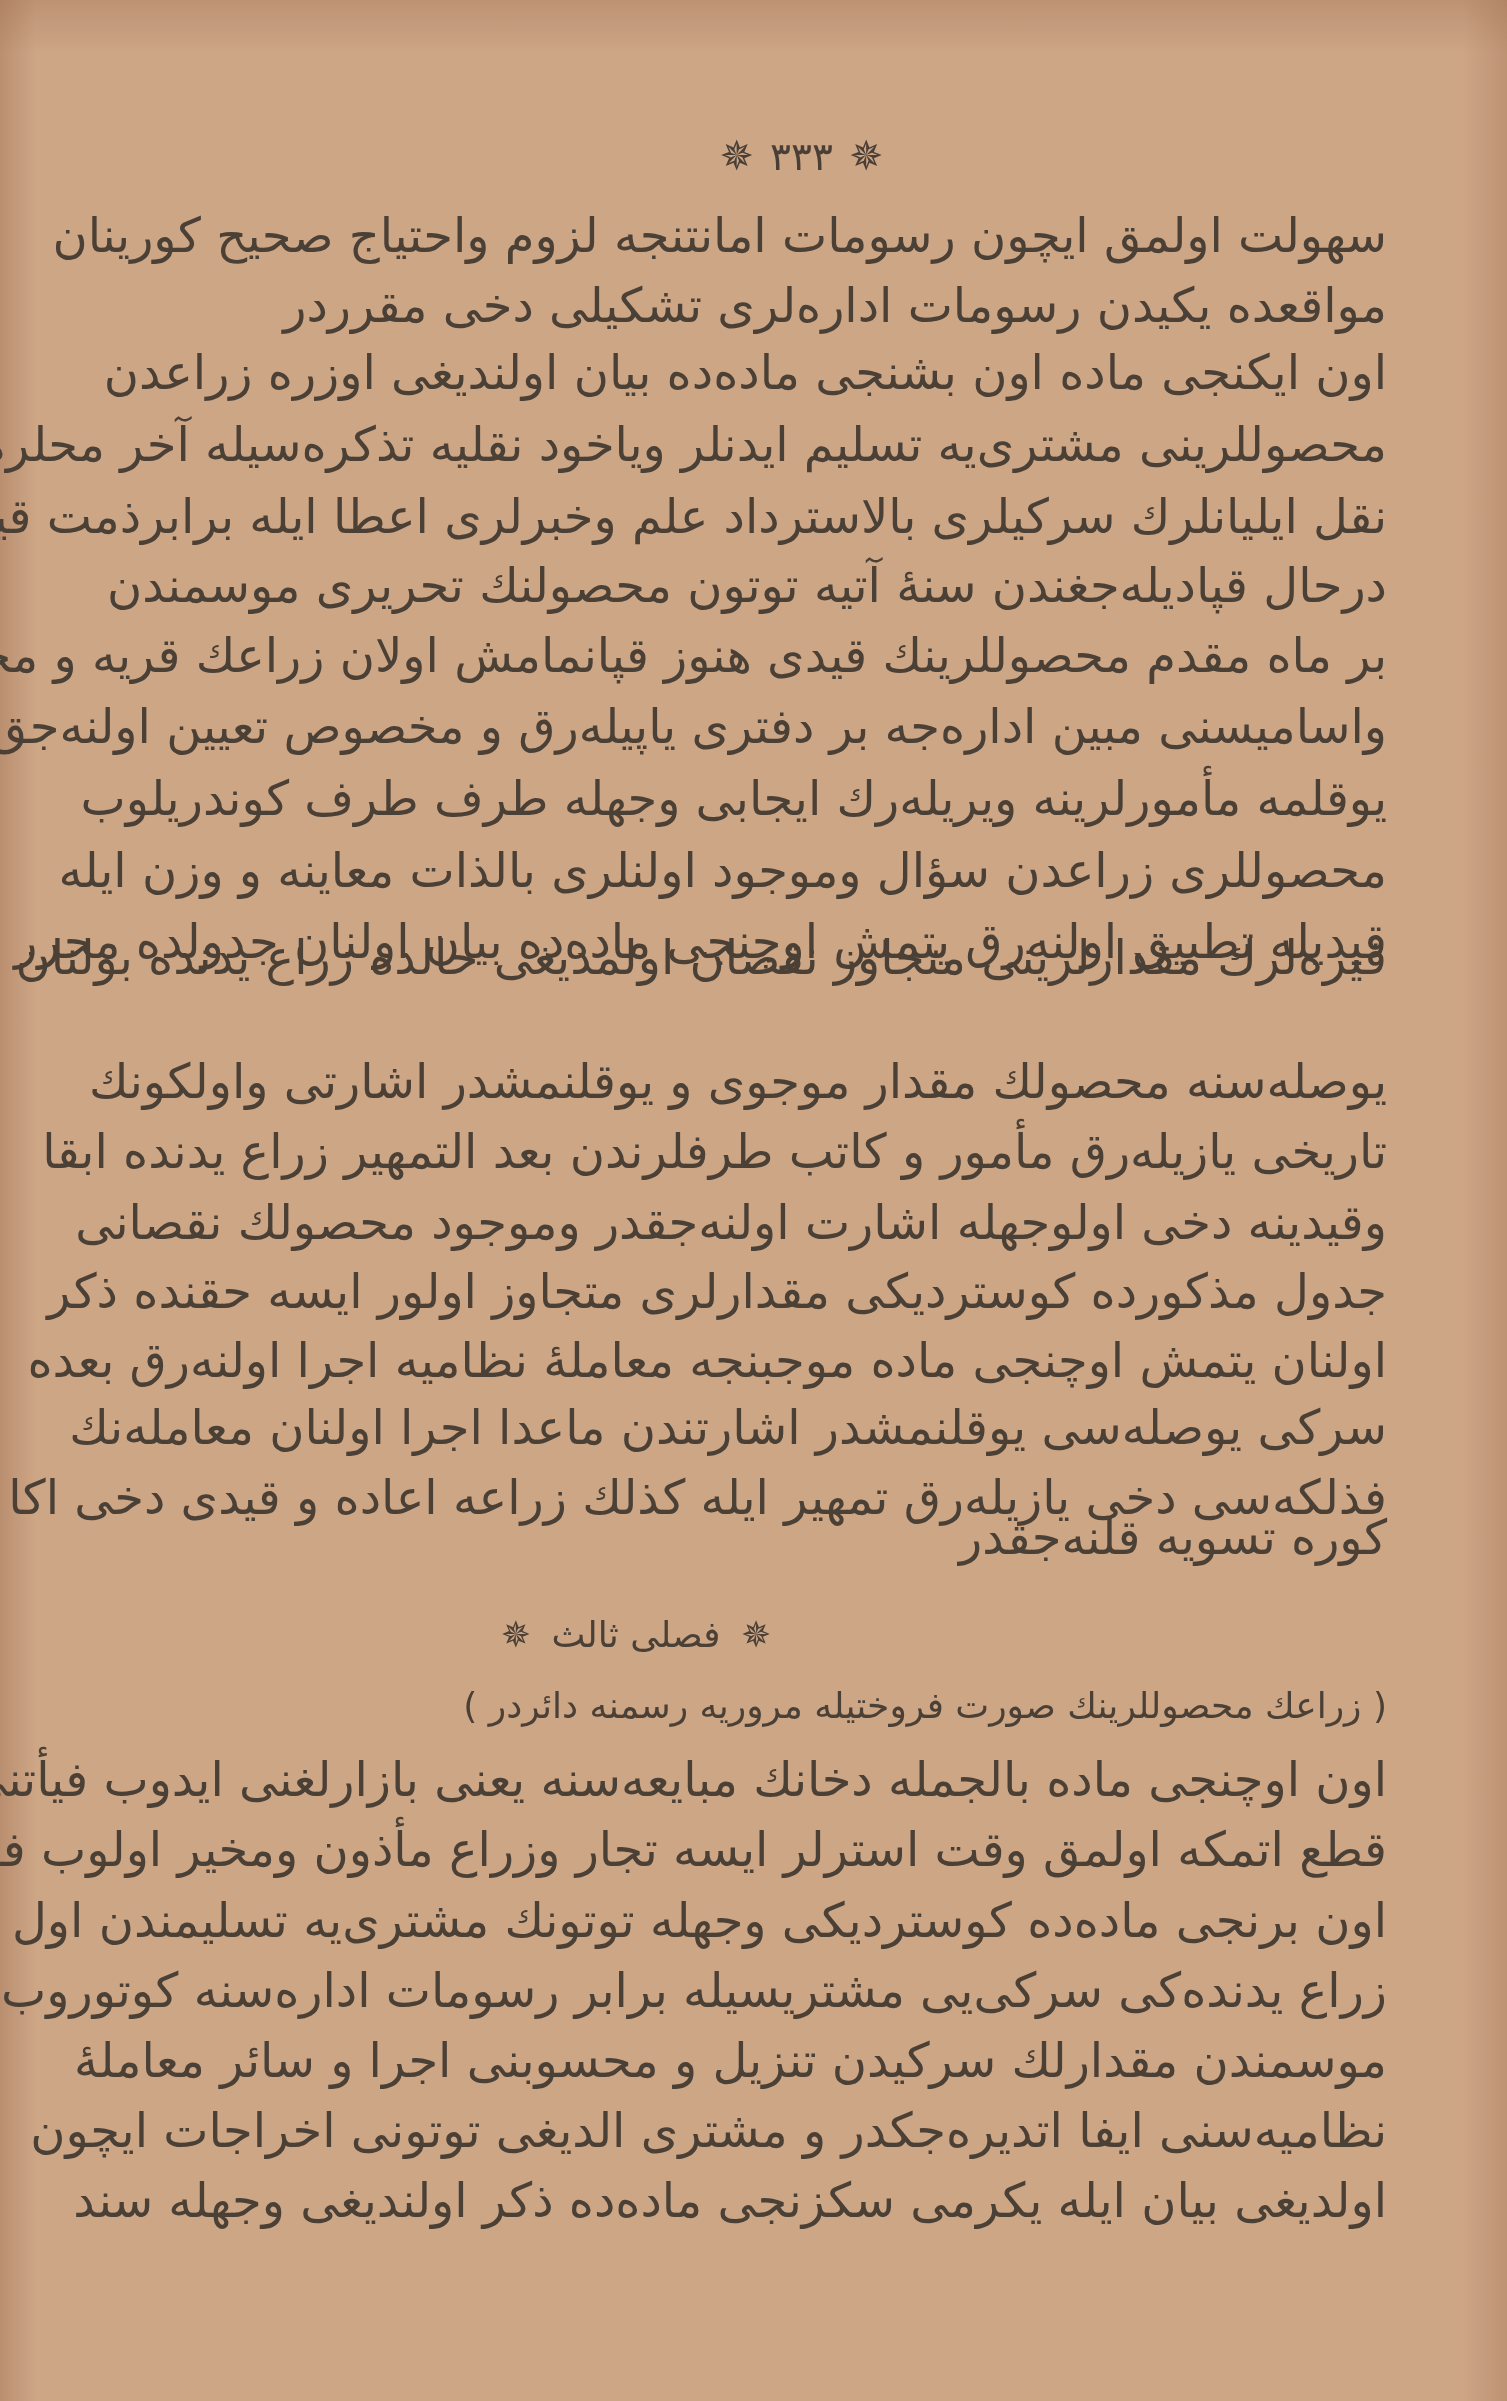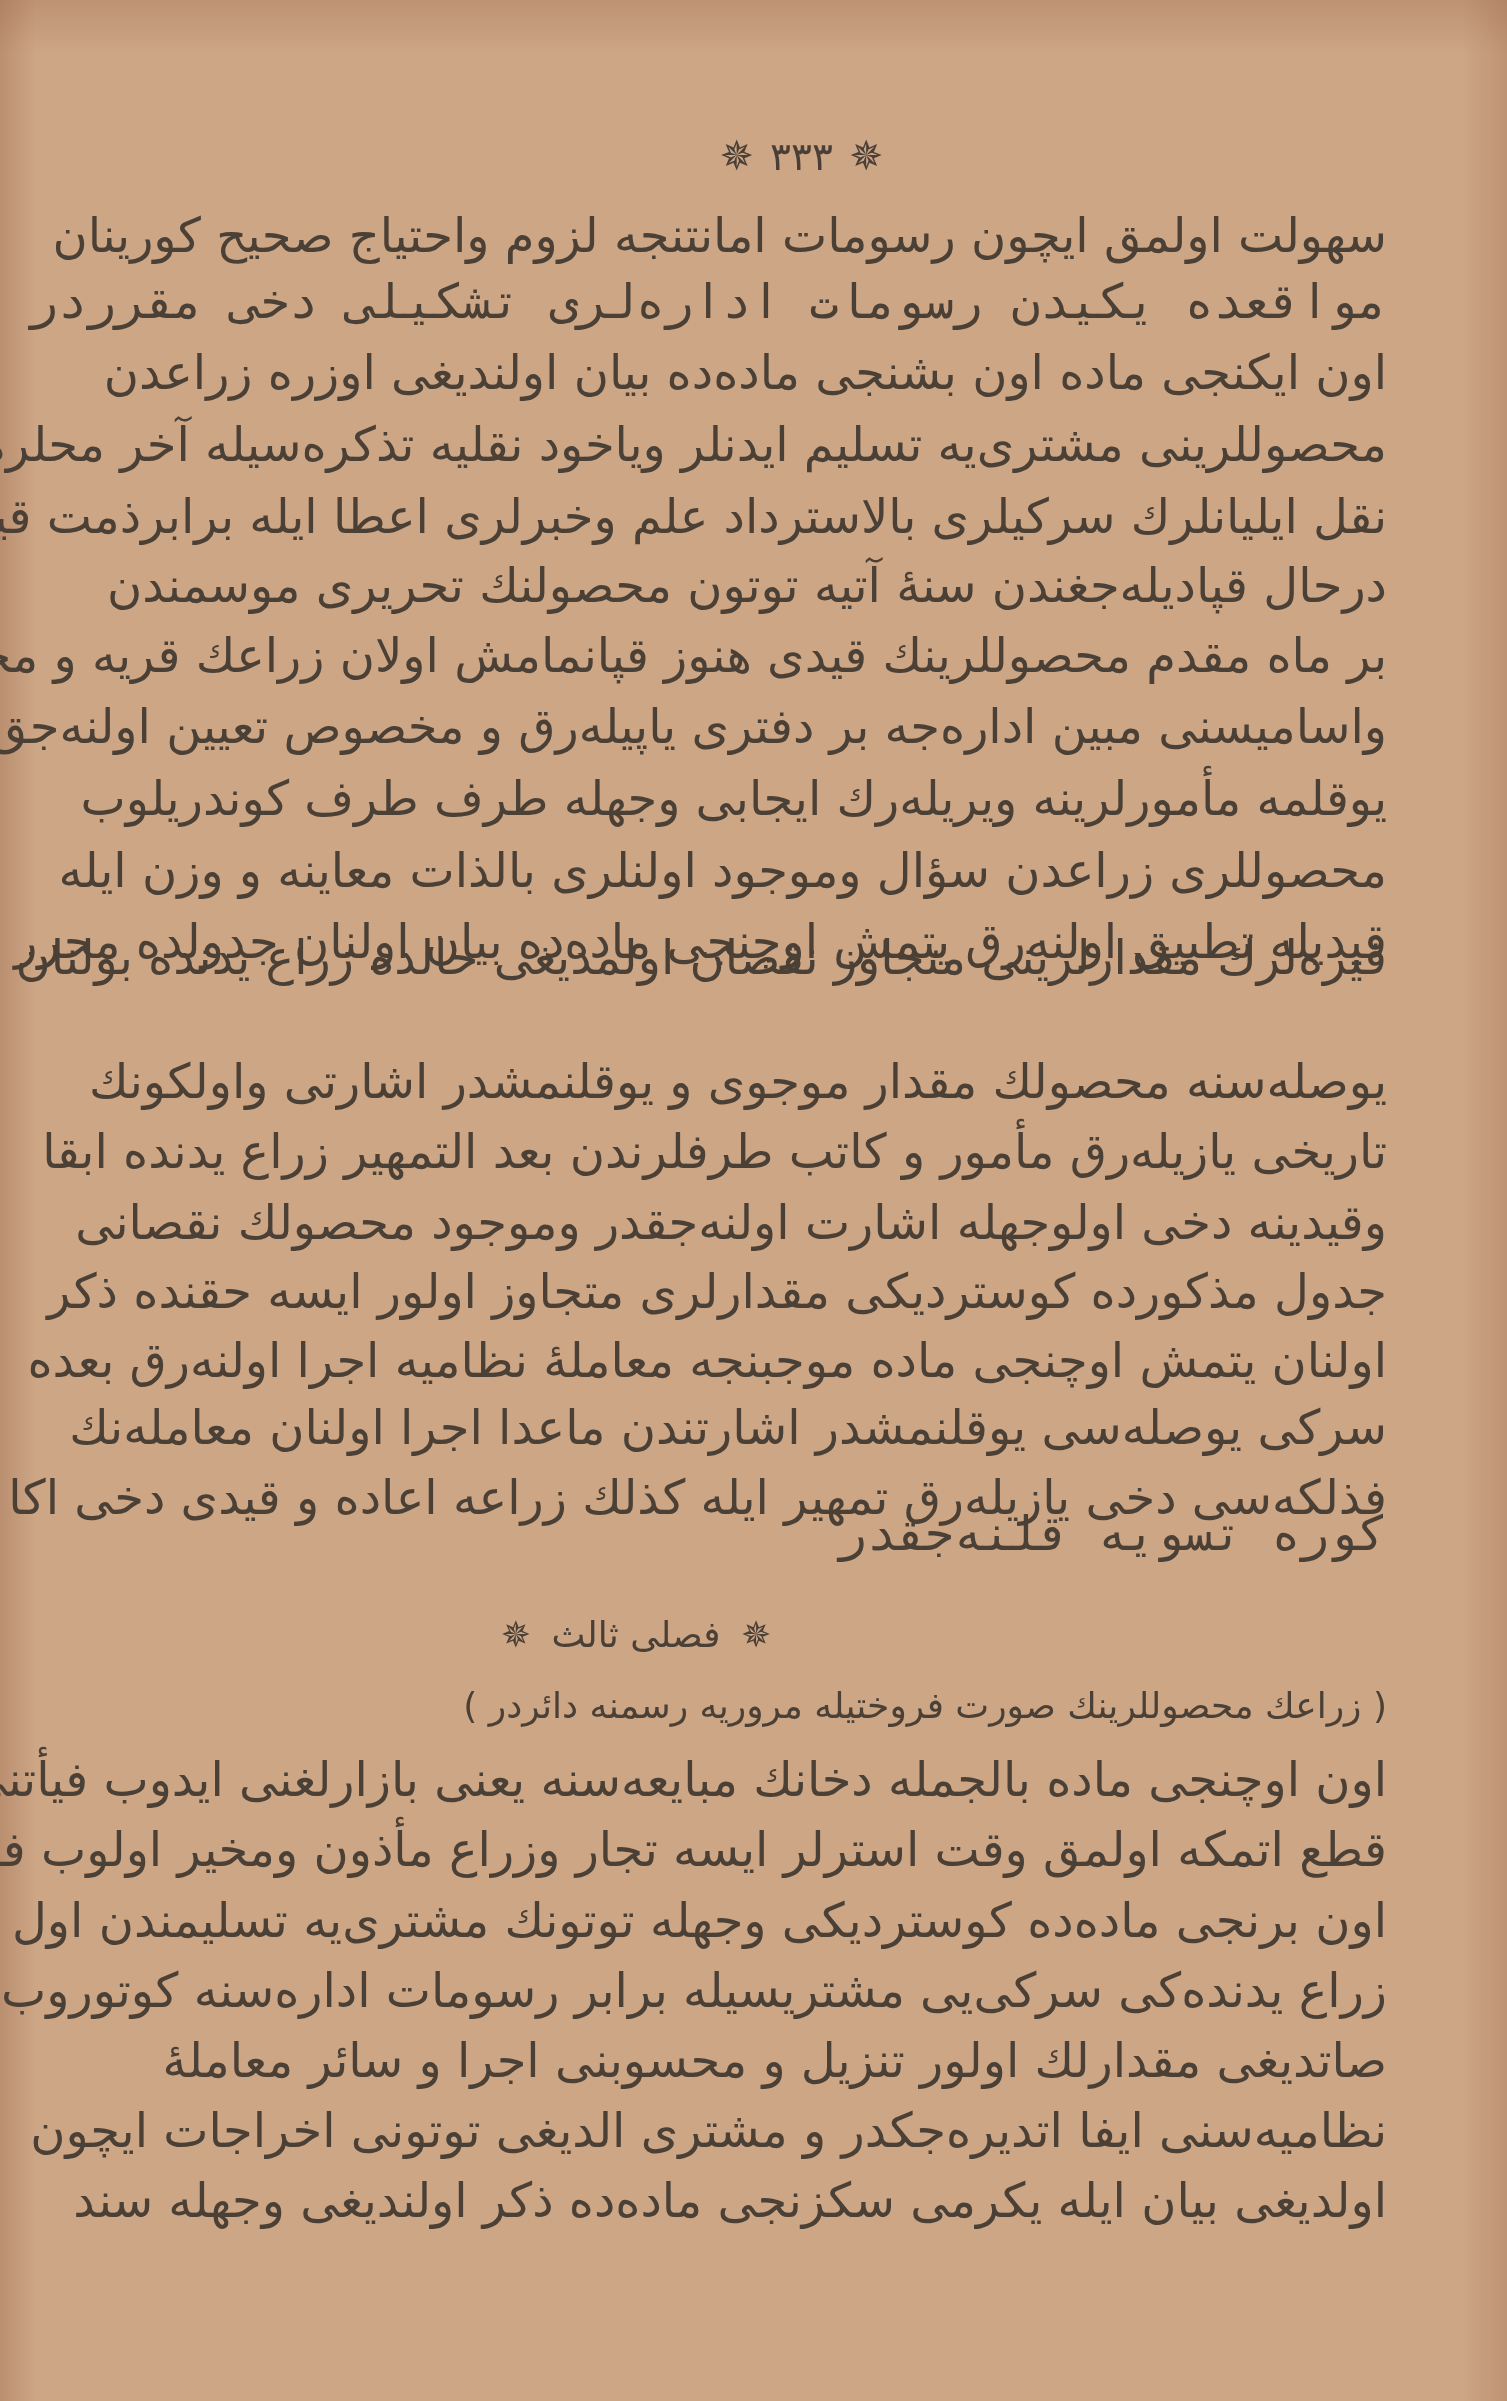--- a/index.html
+++ b/index.html
@@ -23,21 +23,21 @@
       margin-left: 48px;
     }
     .page-number .orn { font-size: 41px; margin: 0 5.3px; color: #4a3f36; }
     .text-line {
       position: absolute; left: 333px; width: 1054px;
       direction: rtl; unicode-bidi: plaintext;
       font-family: "DejaVu Sans", sans-serif; font-size: 48px; line-height: 50px;
       color: #4b4036; white-space: nowrap; text-align: justify;
       text-align-last: justify;
     }
-    .text-line.short { text-align-last: right; font-family: Liberation Mono, monospace; }
+    .text-line.short { text-align-last: right; }
     .heading {
       position: absolute; left: 0; width: 1272px; text-align: center;
       font-family: "DejaVu Sans", sans-serif; font-size: 36px; color: #4b4036;
       direction: rtl;
     }
     .heading .orn { font-size: 36px; margin: 0 9px; }
     .subheading {
       position: absolute; left: 333px; width: 1054px; 
       direction: rtl; font-size: 36px; color: #4b4036; white-space: nowrap;
     }
@@ -78,18 +78,18 @@
     <span class="orn">✵</span>
     <span>فصلی ثالث</span>
     <span class="orn">✵</span>
   </div>
   <div class="subheading" style="top:1685px">( زراعك محصوللرینك صورت فروختیله مروریه رسمنه دائردر )</div>
 
   <div class="text-line" style="top:1754px">اون اوچنجی ماده     بالجمله دخانك مبایعه‌سنه یعنی بازارلغنی ایدوب فیأتنی</div>
   <div class="text-line" style="top:1824px">قطع اتمکه اولمق وقت استرلر ایسه تجار وزراع مأذون ومخیر اولوب فقط</div>
   <div class="text-line" style="top:1895px">اون برنجی ماده‌ده کوستردیکی وجهله توتونك مشتری‌یه تسلیمندن اول</div>
   <div class="text-line" style="top:1965px">زراع یدنده‌کی سرکی‌یی مشتریسیله برابر رسومات اداره‌سنه کوتوروب</div>
-  <div class="text-line" style="top:2035px">صاتدیغی مقدارلك اولور تنزیل و محسوبنی اجرا و سائر معاملهٔ</div>
+  <div class="text-line" style="top:2035px">موسمندن مقدارلك سرکیدن تنزیل و محسوبنی اجرا و سائر معاملهٔ</div>
   <div class="text-line" style="top:2105px">نظامیه‌سنی ایفا اتدیره‌جکدر و مشتری الدیغی توتونی اخراجات ایچون</div>
   <div class="text-line" style="top:2175px">اولدیغی بیان ایله یکرمی سکزنجی ماده‌ده ذکر اولندیغی وجهله سند</div>
 
 </div>
 
 
 </body></html>

